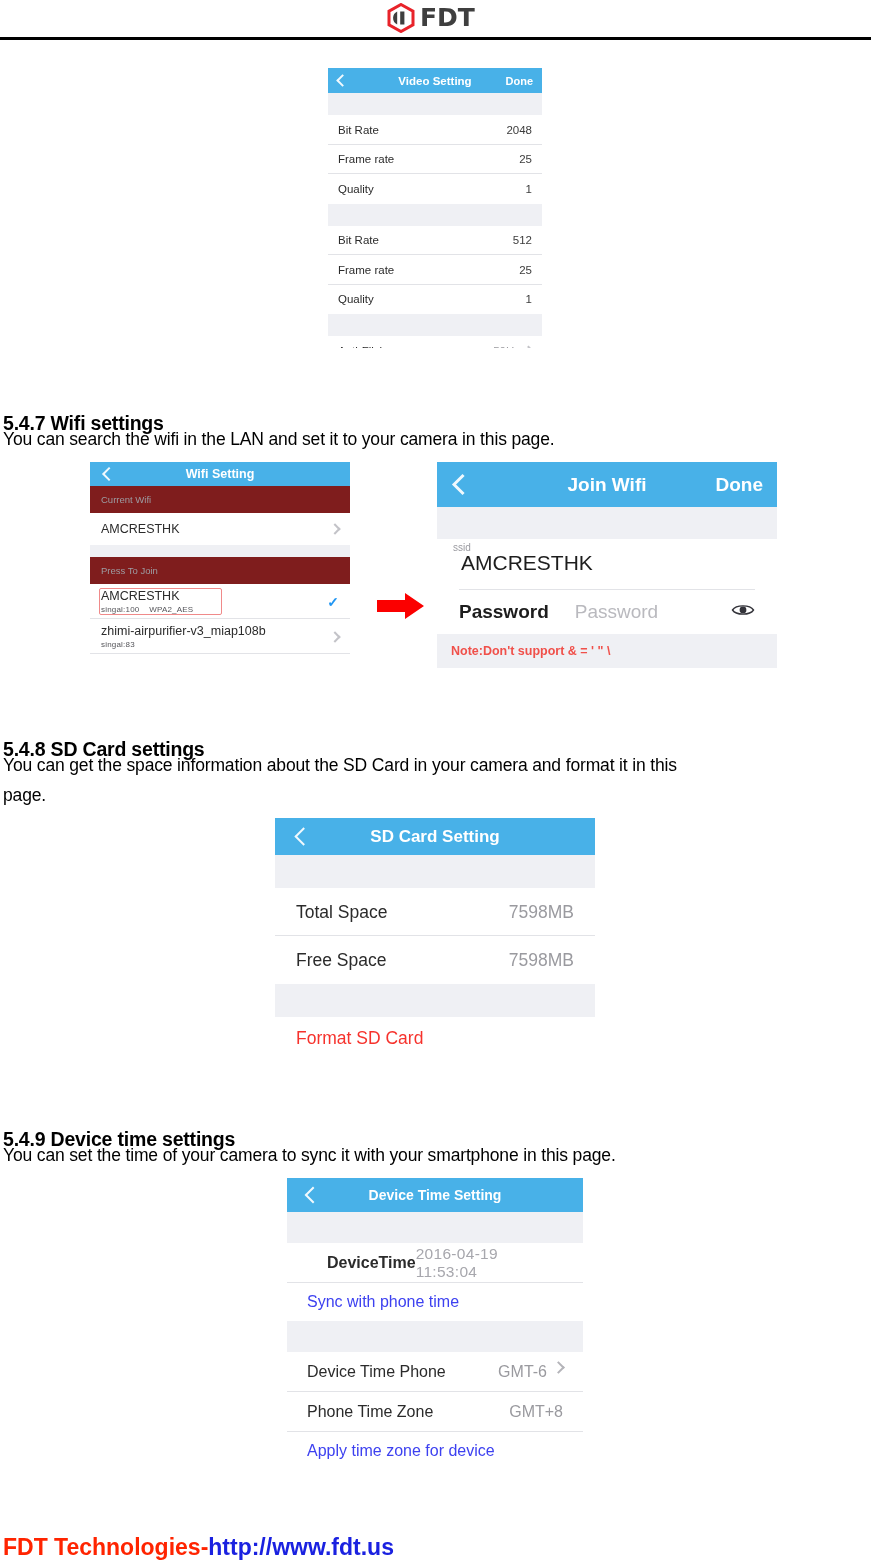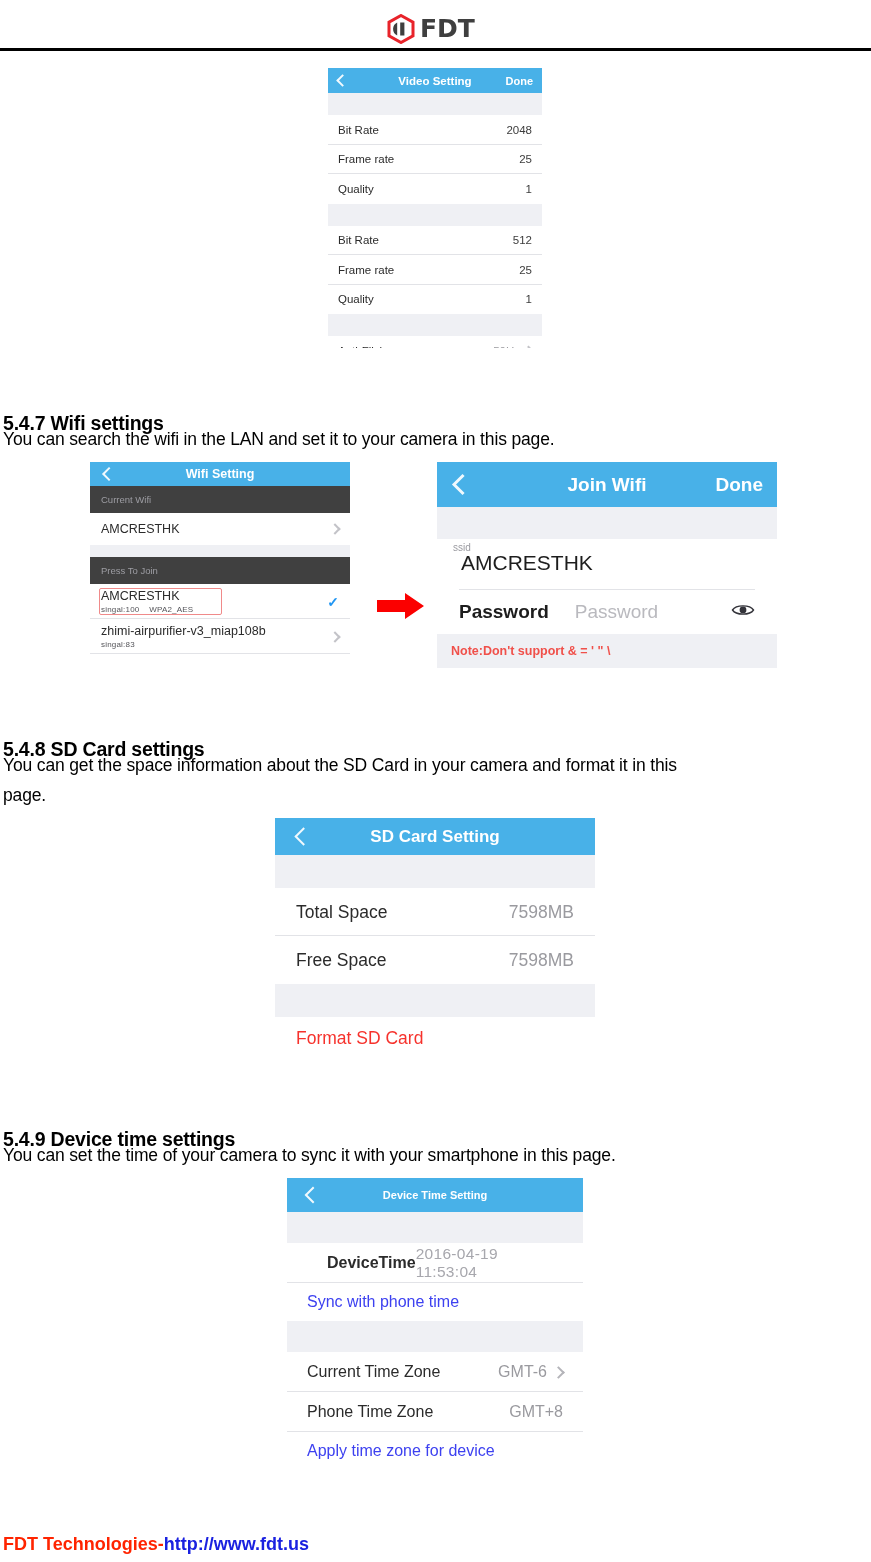--- a/index.html
+++ b/index.html
@@ -12,21 +12,21 @@
     height: 1562px;
     position: relative;
     font-family: "Liberation Sans", sans-serif;
     color: #000;
     overflow: hidden;
   }
 
   
   .page-header {
     position: absolute;
-    top: 12px; left: 0;
+    top: 1px; left: 0;
     width: 871px;
     height: 40px;
   }
   .logo-wrap {
     position: absolute;
     left: 386px;
     top: 2px;
     display: flex;
     align-items: center;
     gap: 4px;
@@ -138,21 +138,21 @@
   #panel-video .nav-action { right: 9px; font-size: 11px; }
   #panel-video .list-row { height: 29.5px; padding: 0 10px; font-size: 11.5px; }
   #panel-video .gap-row { height: 22px; }
   #panel-video .chev { width: 5px; height: 5px; margin-left: 5px; }
 
   
   #panel-wifi { left: 90px; top: 462px; width: 260px; height: 205px; }
   #panel-wifi .nav-bar { height: 24px; font-size: 12.5px; }
   #panel-wifi .nav-back { left: 14px; width: 8px; height: 8px; }
   #panel-wifi .sub-head {
-    background: #404040;
+    background: #7f1d1d;
     color: #9d9da3;
     font-size: 9.5px;
     padding: 0 11px;
     display: flex;
     align-items: center;
     height: 27px;
     box-sizing: border-box;
   }
   #panel-wifi .list-row { padding: 0 11px; font-size: 12.5px; }
   #panel-wifi .chev { width: 6px; height: 6px; }
@@ -240,21 +240,21 @@
     height: 42px;
     display: flex;
     align-items: center;
     padding: 16px 21px;
     box-sizing: border-box;
   }
   .format-text { color: #f6322c; font-size: 17.5px; }
 
   
   #panel-time { left: 287px; top: 1178px; width: 296px; height: 312px; }
-  #panel-time .nav-bar { height: 34px; font-size: 11px; }
+  #panel-time .nav-bar { height: 34px; font-size: 14px; }
   #panel-time .nav-back { left: 20px; width: 10px; height: 10px; }
   #panel-time .gap-row { height: 31px; }
   #panel-time .list-row { height: 40px; padding: 0 20px; font-size: 16px; }
   #panel-time .chev { width: 7px; height: 7px; margin-left: 7px; border-color: #b4b4b9; }
   .link-row {
     background: #fff;
     height: 38px;
     display: flex;
     align-items: center;
     padding: 0 20px;
@@ -262,21 +262,21 @@
     position: relative;
   }
   .link-text { color: #3d41f0; font-size: 16px; }
   .time-val { color: #a7a7ad; font-size: 15.5px; letter-spacing: 0.3px; }
 
   
   .footer {
     position: absolute;
     left: 3px;
     top: 1534px;
-    font-size: 18px;
+    font-size: 23px;
     font-weight: bold;
     white-space: nowrap;
   }
   .footer .f-red { color: #ff2400; }
   .footer .f-blue { color: #1a21e0; }
 </style>
 </head>
 <body>
 
 <div class="page-header">
@@ -467,22 +467,22 @@
     <span class="row-sep"></span>
   </div>
 
   <div class="link-row">
     <span class="link-text">Sync with phone time</span>
   </div>
 
   <div class="gap-row"></div>
 
   <div class="list-row">
-    <span class="row-label">Current Time Zone</span>
-    <span style="display:flex;align-items:center;">
+    <span class="row-label">Device Time Phone</span>
+    <span style="display:flex;">
       <span class="row-value">GMT-6</span>
       <span class="chev"></span>
     </span>
     <span class="row-sep"></span>
   </div>
 
   <div class="list-row">
     <span class="row-label">Phone Time Zone</span>
     <span class="row-value">GMT+8</span>
     <span class="row-sep"></span>

